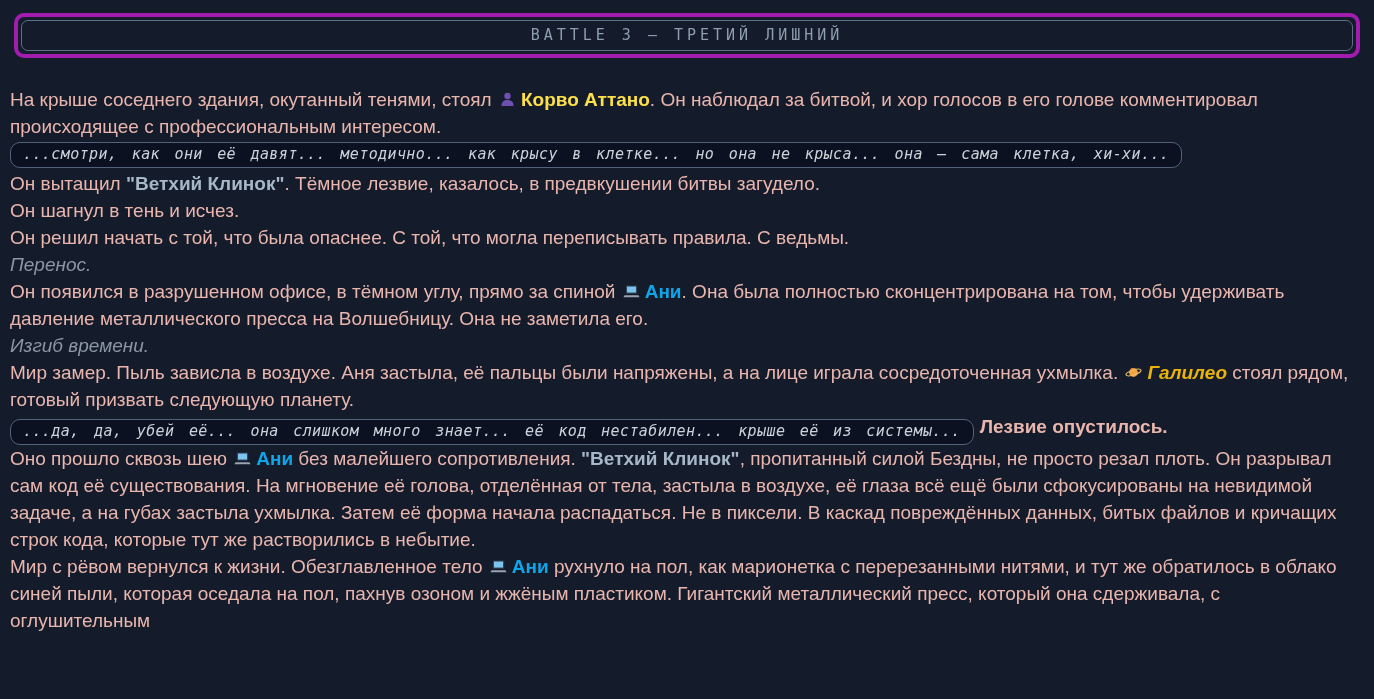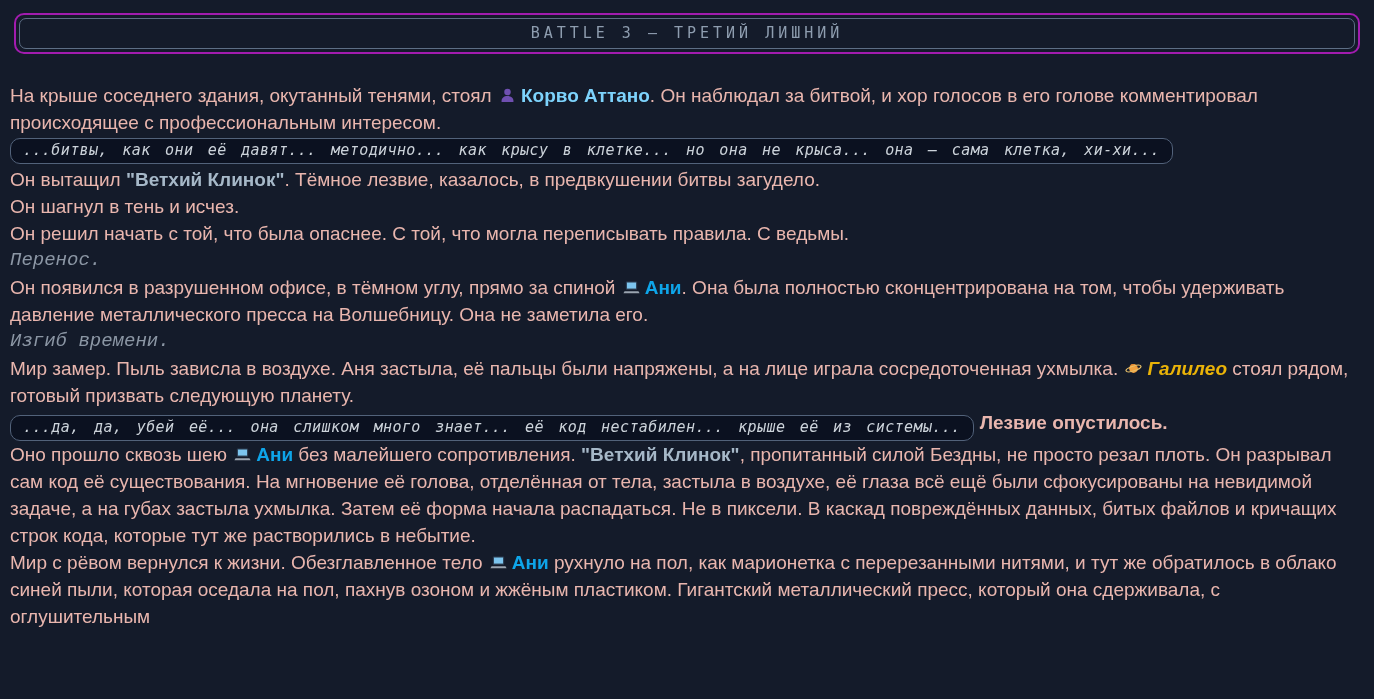--- a/index.html
+++ b/index.html
@@ -6,21 +6,21 @@
   body {
     width: 1374px; height: 699px; overflow: hidden;
     background: #141b2a;
     font-family: "Liberation Sans", sans-serif;
   }
   .page { padding: 0 10px; }
 
   
   .title-frame {
     margin: 13px 4px 28px 4px;
-    border: 2px solid #a21caf;
+    border: 4px solid #a21caf;
     border-radius: 10px;
     padding: 3px;
   }
   .title-frame-inner {
     border: 1px solid #5d6e85;
     border-radius: 7px;
     text-align: center;
     padding: 3px 0 4px 0;
     font-family: "DejaVu Sans Mono", monospace;
     font-size: 15px;
@@ -31,24 +31,24 @@
     overflow: hidden;
   }
 
   .story {
     color: #e9b6ae;
     font-size: 19px;
     line-height: 27px;
   }
   .story p { margin: 0; }
 
-  .muted { color: #8b96a4; font-style: italic; font-family: Liberation Mono, monospace; }
+  .muted { color: #8b96a4; font-style: italic; }
 
   .mention { font-weight: bold; white-space: nowrap; }
-  .name-korvo   { color: #7dd3fc; }
+  .name-korvo   { color: #fde047; }
   .name-ani     { color: #0ea5e9; }
   .name-galileo { color: #eab308; font-style: italic; }
   .blade        { color: #a6b8c8; font-weight: bold; }
   .strong       { font-weight: bold; }
 
   .whisper {
     display: block;
     width: fit-content;
     background: #0b1120;
     border: 1px solid #52627a;
@@ -86,21 +86,21 @@
     <div class="title-frame-inner">BATTLE 3 — ТРЕТИЙ ЛИШНИЙ</div>
   </div>
 
   <div class="story">
 
     <p><span>На крыше соседнего здания, окутанный тенями, стоял </span><span class="mention"><svg class="char-icon" viewBox="0 0 24 24">
             <circle cx="12" cy="7.2" r="4.6" fill="#6f4fb0"></circle>
             <path d="M12 12.8c-5.2 0-8.4 2.8-8.4 7.3V21h16.8v-0.9c0-4.5-3.2-7.3-8.4-7.3z" fill="#6f4fb0"></path>
           </svg><span class="name-korvo">Корво Аттано</span></span><span>. Он наблюдал за битвой, и хор голосов в его голове комментировал происходящее с профессиональным интересом.</span></p>
 
-    <div class="whisper">...битвы, как они её давят... методично... как крысу в клетке... но она не крыса... она — сама клетка, хи-хи...</div>
+    <div class="whisper">...смотри, как они её давят... методично... как крысу в клетке... но она не крыса... она — сама клетка, хи-хи...</div>
 
 
     <p><span>Он вытащил </span><span class="blade">"Ветхий Клинок"</span><span>. Тёмное лезвие, казалось, в предвкушении битвы загудело.</span></p>
 
     <p>Он шагнул в тень и исчез.</p>
     <p>Он решил начать с той, что была опаснее. С той, что могла переписывать правила. С ведьмы.</p>
     <p class="muted">Перенос.</p>
 
     <p><span>Он появился в разрушенном офисе, в тёмном углу, прямо за спиной </span><span class="mention"><svg class="char-icon" viewBox="0 0 24 24">
             <rect x="4" y="3.5" width="16" height="11.5" rx="1.4" fill="#2c3e52"></rect>

